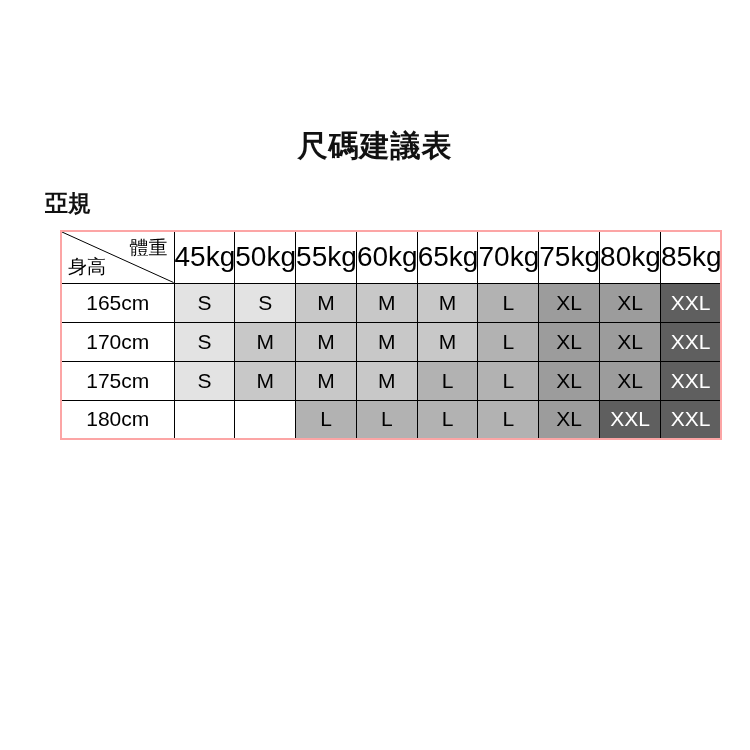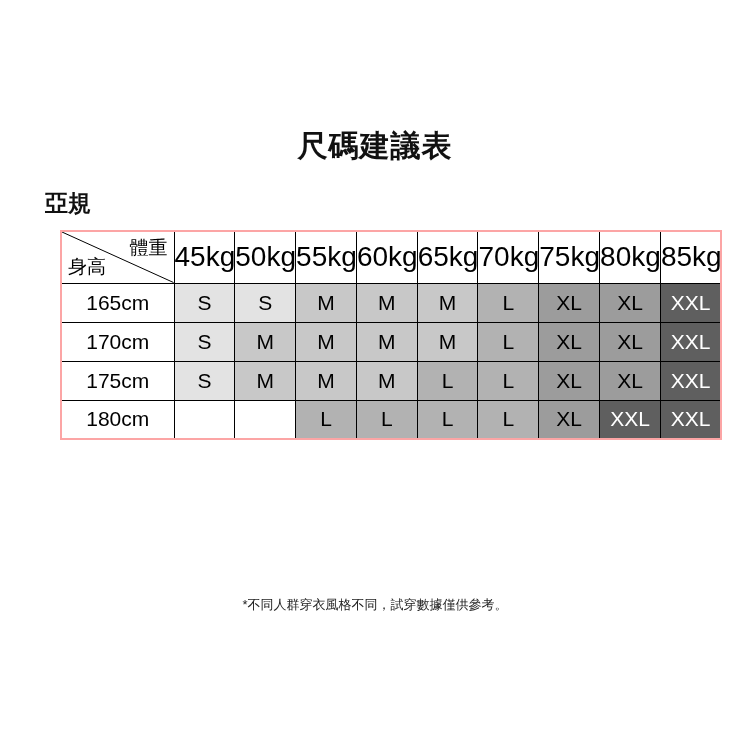--- a/index.html
+++ b/index.html
@@ -165,15 +165,14 @@
           <td class="sz" style="background: rgb(178, 178, 178);">L</td>
           <td class="sz" style="background: rgb(178, 178, 178);">L</td>
           <td class="sz" style="background: rgb(178, 178, 178);">L</td>
           <td class="sz" style="background: rgb(156, 156, 156);">XL</td>
           <td class="sz" style="background: rgb(95, 95, 95); color: rgb(255, 255, 255);">XXL</td>
           <td class="sz" style="background: rgb(95, 95, 95); color: rgb(255, 255, 255);">XXL</td>
         </tr>
       </tbody>
   </table>
 
-  <div class="footnote">*不同人群穿衣風格不同，試穿數據僅供參考。</div>
 
 </div>
 
 </body></html>

